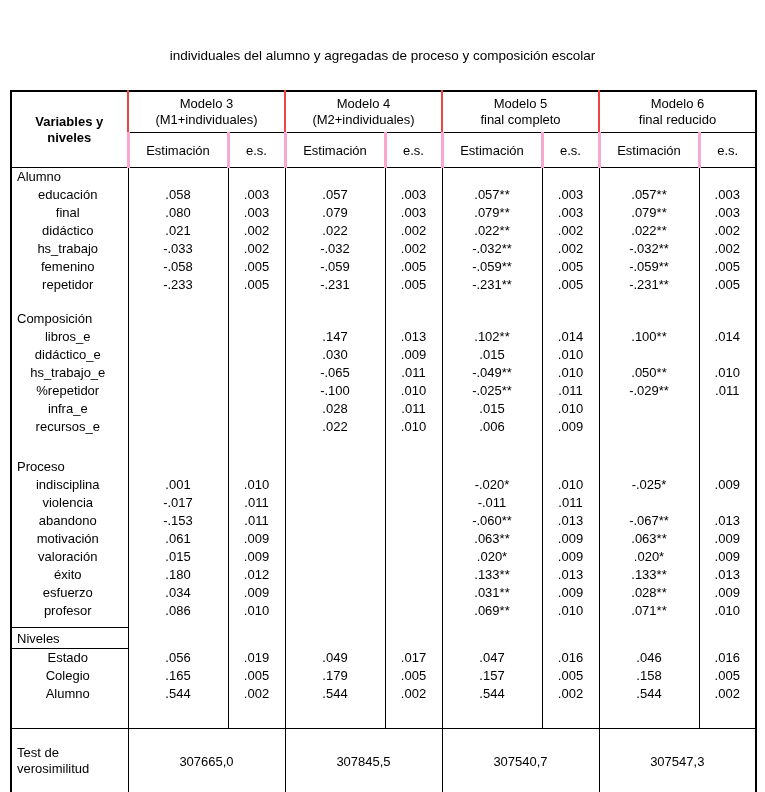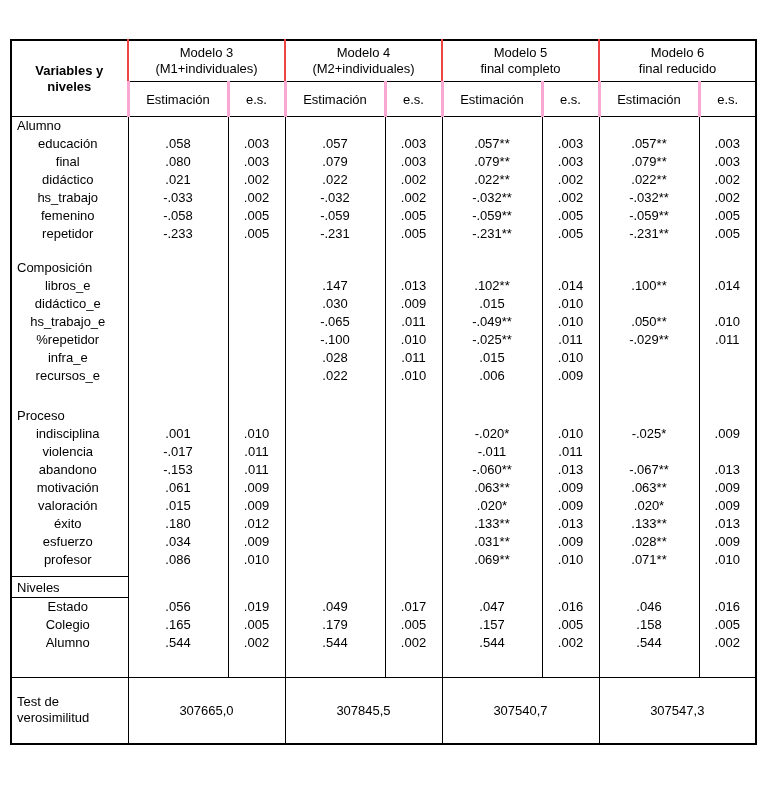--- a/index.html
+++ b/index.html
@@ -69,20 +69,21 @@
   }
   tfoot td.model-val {
     border-left:1px solid #000;
     text-align:center;
   }
 </style>
 </head>
 <body>
 
 <div class="title">
+  <div>individuales del alumno y agregadas de proceso y composición escolar</div>
 </div>
 
 <table class="results">
   <colgroup>
     <col style="width:117px">
     <col style="width:100px">
       <col style="width:57px">
     <col style="width:100px">
       <col style="width:57px">
     <col style="width:100px">

